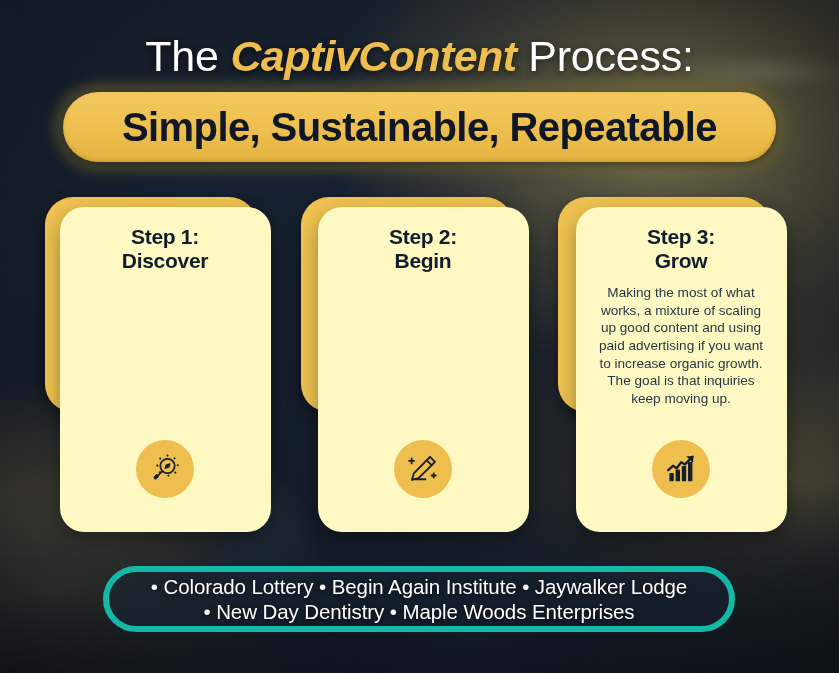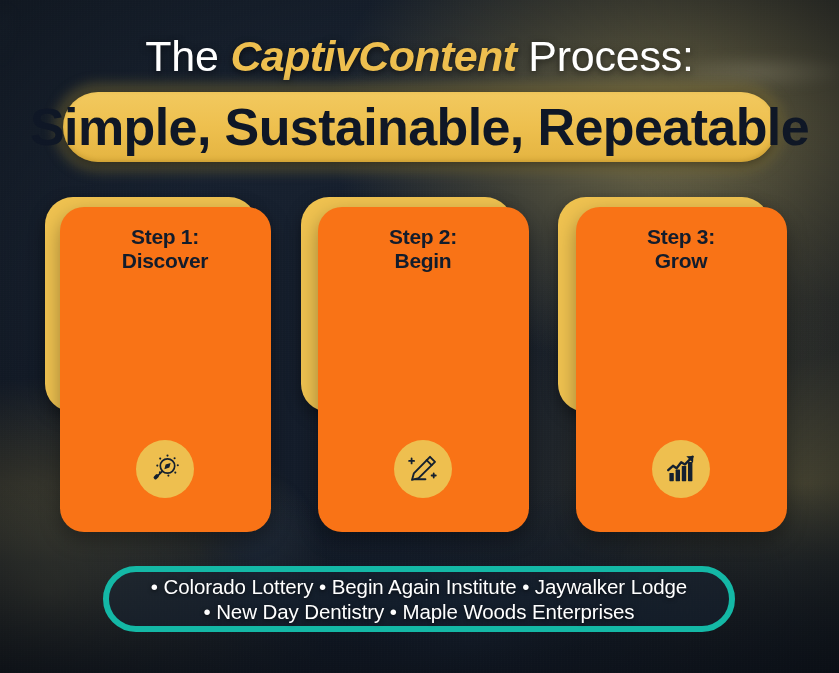--- a/index.html
+++ b/index.html
@@ -101,21 +101,21 @@
     filter: blur(6px);
   }
   .banner {
     position:absolute; inset:0;
     border-radius:38px;
     background: linear-gradient(180deg,#f2c95f 0%, #eec04f 48%, #e4b441 100%);
     box-shadow: inset 0 -2px 4px rgba(150,110,20,.30), 0 3px 10px rgba(0,0,0,.35);
     display:flex; align-items:center; justify-content:center;
   }
   .banner-text {
-    font-size:52px; font-weight:700;
+    font-size:40px; font-weight:700;
     color:#0f1726;
     letter-spacing:-.6px;
     white-space:nowrap;
     line-height:1;
   }
 
   
   .cards {
     position:absolute; top:197px; left:0; width:839px;
     display:flex; justify-content:center; gap:38px;
@@ -130,21 +130,21 @@
     background:#efc250;
     box-shadow:0 6px 16px rgba(0,0,0,.38);
   }
   .card-slot.left  .card-back { left:-7px; top:0; }
   .card-slot.mid   .card-back { left:-9px; top:0; }
   .card-slot.right .card-back { left:-10px; top:0; }
 
   .card {
     position:absolute; left:8px; top:10px;
     width:211px; height:325px;
-    background:#f97316;
+    background:#fef9c3;
     border-radius:24px;
     box-shadow:0 8px 20px rgba(0,0,0,.34);
     padding:18px 13px 16px;
     display:flex; flex-direction:column; align-items:center;
   }
 
   .card-title {
     font-size:21px; font-weight:700; color:#121c2c;
     text-align:center; line-height:1.12;
     letter-spacing:-.3px;
@@ -251,20 +251,21 @@
           </svg>
         </div>
       </div>
     </div>
 
     <div class="card-slot right">
       <div class="card-back"></div>
       <div class="card">
         <div class="card-title">Step 3:
 Grow</div>
+        <div class="card-body">Making the most of what works, a mixture of scaling up good content and using paid advertising if you want to increase organic growth. The goal is that inquiries keep moving up.</div>
         <div class="icon-wrap">
           <svg width="34" height="34" viewBox="0 0 34 34" fill="none">
             <g fill="#14202f">
               <rect x="5.4" y="21.0" width="4.4" height="8.2" rx="0.6"></rect>
               <rect x="11.6" y="17.6" width="4.4" height="11.6" rx="0.6"></rect>
               <rect x="17.8" y="14.0" width="4.4" height="15.2" rx="0.6"></rect>
               <rect x="24.0" y="10.0" width="4.4" height="19.2" rx="0.6"></rect>
             </g>
             <path d="M4.2 18.2 L9.0 13.8 L12.6 16.2 L17.2 10.2 L21.0 12.4 L28.6 4.6" fill="none" stroke="#14202f" stroke-width="2.3" stroke-linecap="round" stroke-linejoin="round"></path>
             <path d="M22.3 4.3 L29.4 3.9 L29.0 11.0 Z" fill="#14202f"></path>

